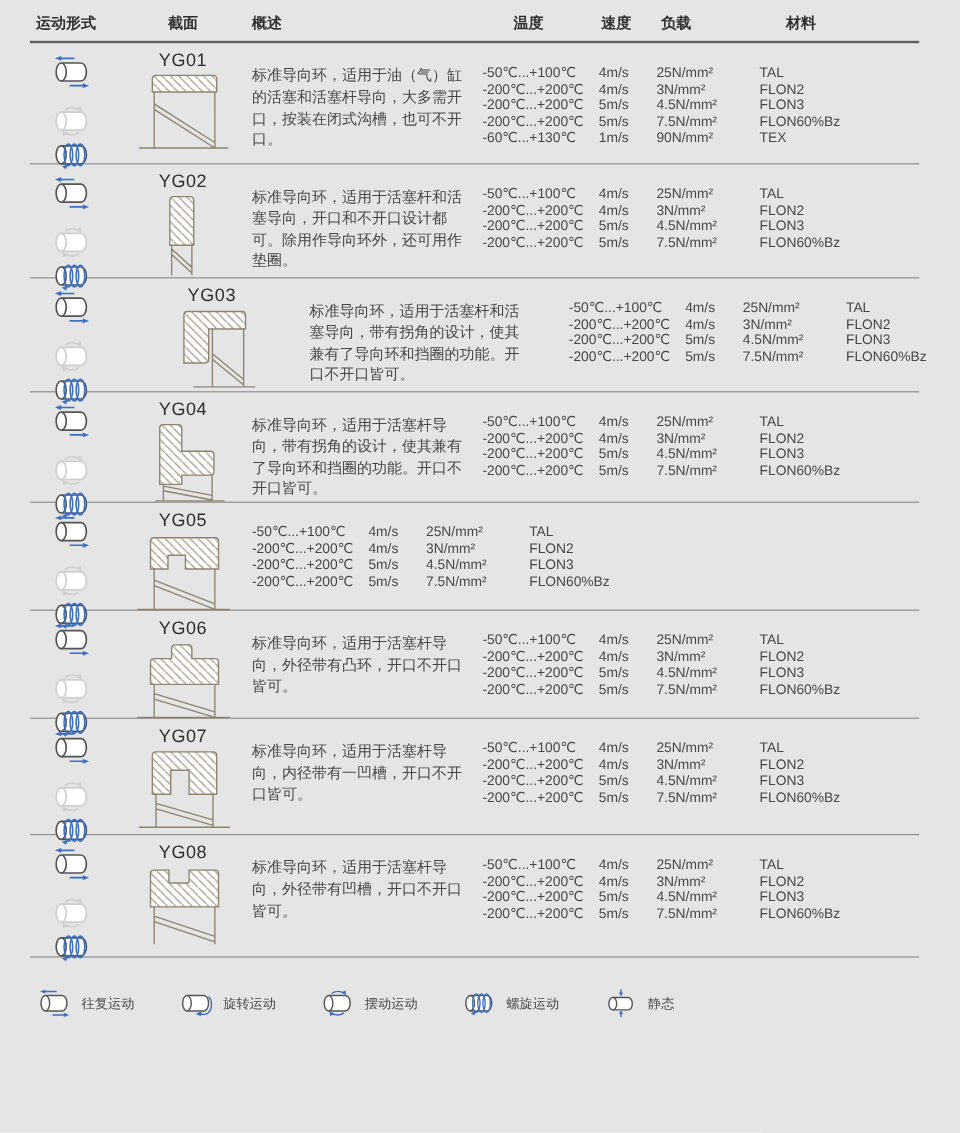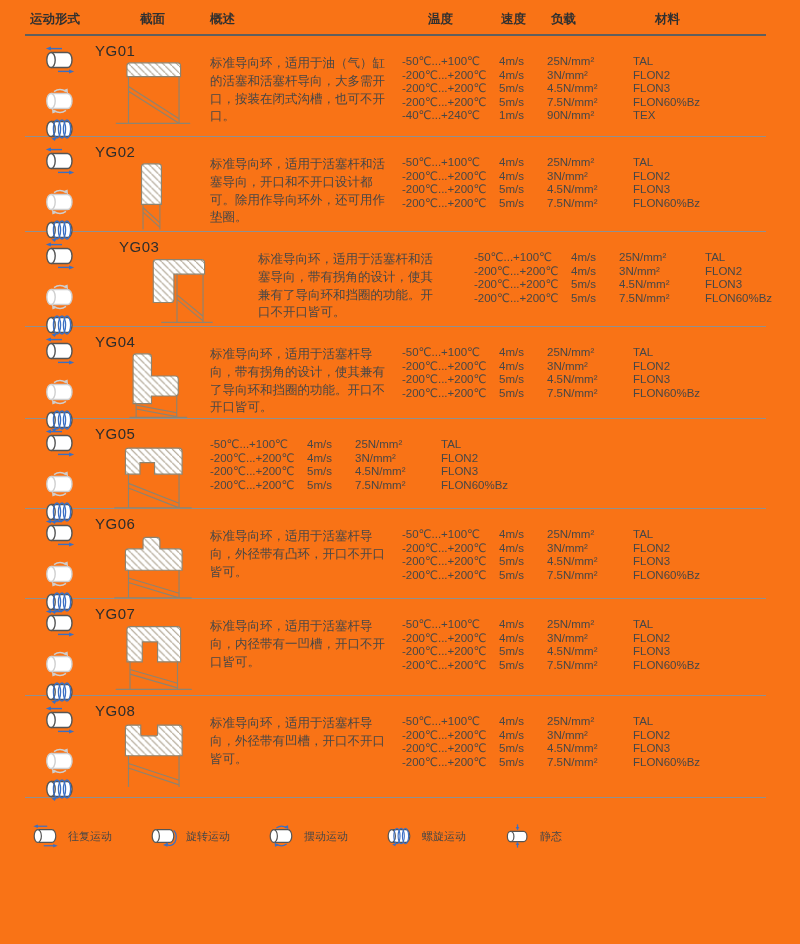--- a/index.html
+++ b/index.html
@@ -1,17 +1,17 @@
 <!DOCTYPE html>
 <html><head>
 <meta charset="utf-8">
 <style>
   html,body{margin:0;padding:0;background:#ffffff;}
   body{width:800px;height:944px;font-family:"Liberation Sans","DejaVu Sans",sans-serif;color:#3f3f3f;}
-  .page{position:relative;width:800px;height:944px;overflow:hidden;background:#f97316;}
+  .page{position:relative;width:800px;height:944px;overflow:hidden;background:#e5e5e5;}
   .table{margin:0 34px 0 25px;}
   .thead{display:grid;grid-template-columns:70px 115px 192px 97px 42px 80px 1fr;
          padding:11px 0 6px 0;border-bottom:2px solid #5f5f5f;
          font-weight:bold;font-size:12.5px;color:#303030;}
   .th{white-space:nowrap;}
   .th-motion{padding-left:5px;}
   .th-section{text-align:center;}
   .th-temp{padding-left:26px;}
   .th-speed{padding-left:2px;}
   .th-load{padding-left:10px;}
@@ -26,21 +26,21 @@
   #rows .row:nth-child(5){height:90px;}
   #rows .row:nth-child(6){height:90px;}
   #rows .row:nth-child(7){height:97px;}
   #rows .row:nth-child(8){height:102px;}
 
   .motion-cell{display:flex;flex-direction:column;align-items:center;padding-top:4px;}
   .micon{display:block;line-height:0;}
   .micon:nth-child(1){margin-bottom:13px;}
   .micon:nth-child(2){margin-bottom:0;}
 
-  .section-cell{text-align:left;}
+  .section-cell{text-align:center;}
   .row-id{font-size:15px;color:#2d2d2d;letter-spacing:0.5px;line-height:17px;}
   .section-svg{line-height:0;}
   .section-svg svg{display:block;margin:0 auto;}
 
   .desc-cell{font-size:12.5px;line-height:1.42;padding:13px 16px 0 0;color:#474747;}
 
   .specs-cell{padding-top:13px;font-size:11.5px;color:#474747;}
   .spec{display:grid;grid-template-columns:97px 42px 80px 1fr;line-height:13.5px;}
   .spec span{white-space:nowrap;}
   .spec-load{padding-left:6px;}
@@ -128,21 +128,21 @@
     <span class="spec-load">4.5N/mm²</span>
     <span class="spec-material">FLON3</span>
   </div>
             <div class="spec">
     <span class="spec-temp">-200℃...+200℃</span>
     <span class="spec-speed">5m/s</span>
     <span class="spec-load">7.5N/mm²</span>
     <span class="spec-material">FLON60%Bz</span>
   </div>
             <div class="spec">
-    <span class="spec-temp">-40℃...+240℃</span>
+    <span class="spec-temp">-60℃...+130℃</span>
     <span class="spec-speed">1m/s</span>
     <span class="spec-load">90N/mm²</span>
     <span class="spec-material">TEX</span>
   </div>
           </div>
   </div>
         <div class="row">
     <div class="motion-cell">
             <span class="micon"><svg viewBox="0 0 36 28" width="36" height="28" xmlns="http://www.w3.org/2000/svg">
                 <path d="M20,2.6 H8" stroke="#3a6fc4" stroke-width="1.4" fill="none"></path>

